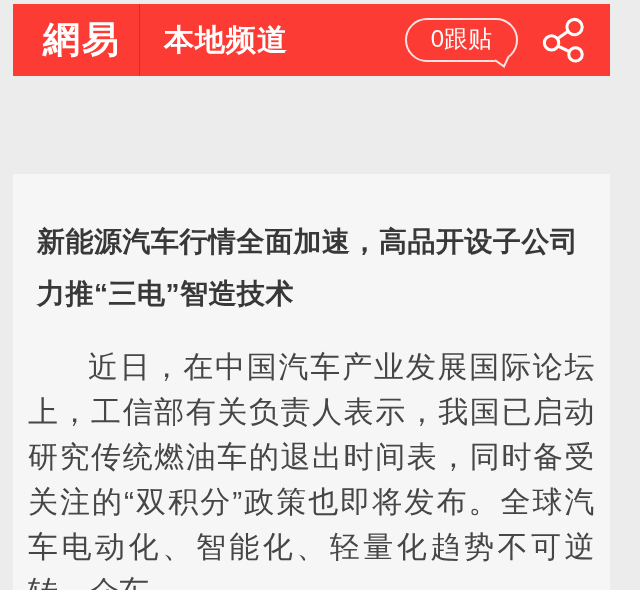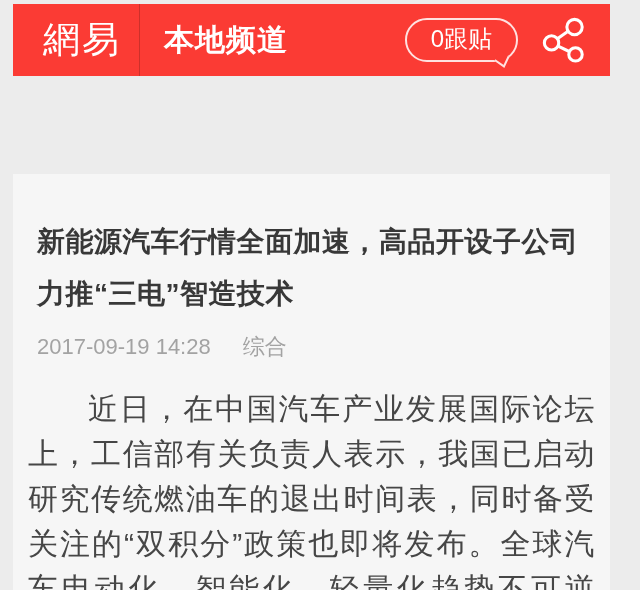--- a/index.html
+++ b/index.html
@@ -26,21 +26,21 @@
   .header-bar{
     margin-top:4px;
     height:72px;
     background:var(--red);
     display:flex;
     align-items:center;
     color:#fff;
   }
   .logo{
     font-size:37px;
-    font-weight:normal;
+    font-weight:bold;
     letter-spacing:2px;
     padding:0 18px 0 30px;
     line-height:72px;
     cursor:pointer;
   }
   .header-divider{
     width:1px;
     height:72px;
     background:rgba(0,0,0,0.18);
   }
@@ -143,20 +143,16 @@
         <circle cx="35" cy="10.5" r="8"></circle>
         <circle cx="36" cy="39" r="7"></circle>
         <line x1="17.5" y1="22.5" x2="27.5" y2="15.5"></line>
         <line x1="17.8" y1="30.5" x2="29.5" y2="36"></line>
       </svg>
     </div>
   </header>
 
   <main class="card">
     <h1 class="article-title">新能源汽车行情全面加速，高品开设子公司力推“三电”智造技术</h1>
-    <div class="meta">
-      <span class="date">2017-09-19 14:28</span>
-      <span class="src">综合</span>
-    </div>
     <p class="article-body">近日，在中国汽车产业发展国际论坛上，工信部有关负责人表示，我国已启动研究传统燃油车的退出时间表，同时备受关注的“双积分”政策也即将发布。全球汽车电动化、智能化、轻量化趋势不可逆转，众车</p>
   </main>
 
 </div>
 
 </body></html>

